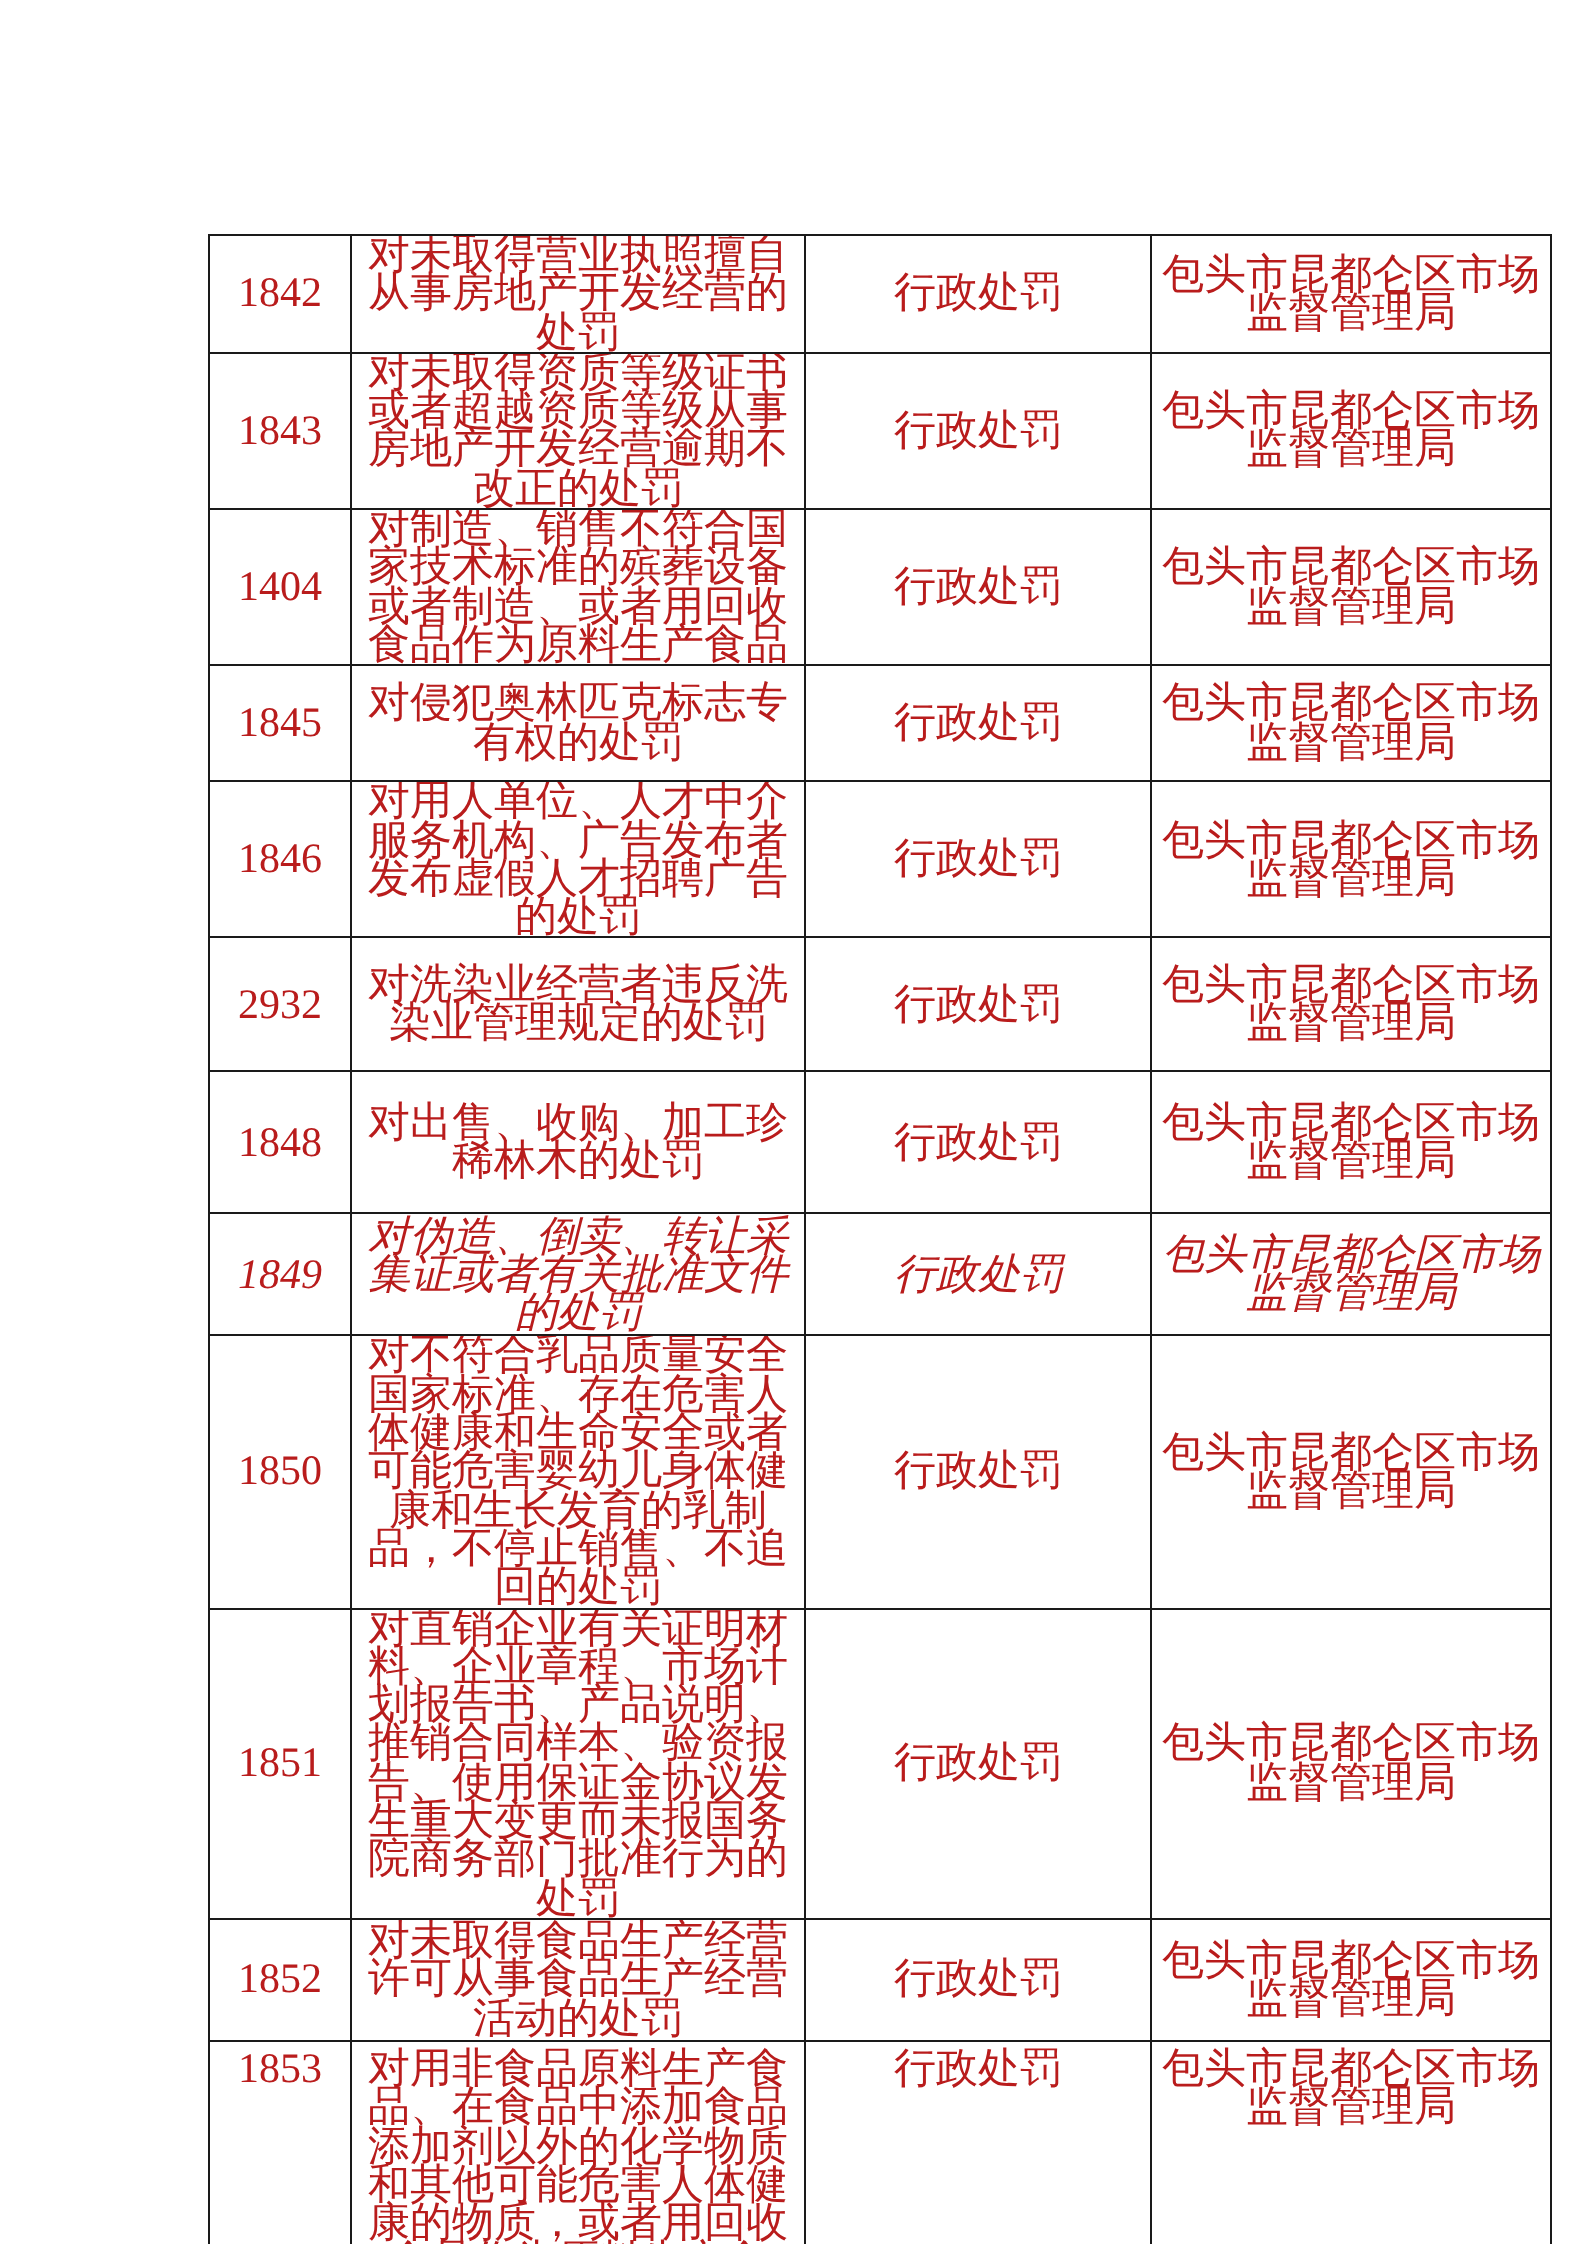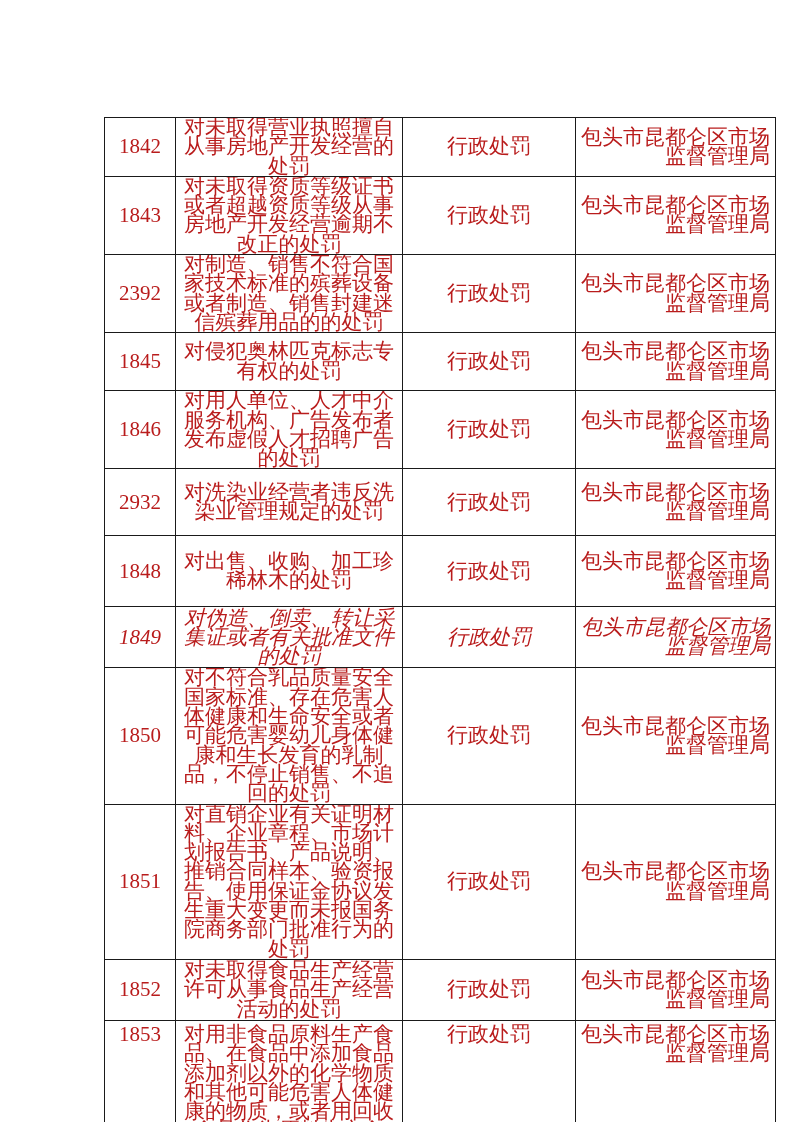--- a/index.html
+++ b/index.html
@@ -34,21 +34,21 @@
   td {
     border: 1px solid #1a1a1a;
     text-align: center;
     vertical-align: middle;
     padding: 0;
     overflow: hidden;
   }
   td.no   { padding: 0 2px; }
   td.desc { padding: 0 2px; }
   td.type { padding: 0 2px; white-space: nowrap; }
-  td.auth { padding: 0 5px; text-align: right; }
+  td.auth { padding: 0 5px; }
   
   tr:nth-child(1)  { height: 55px; }
   tr:nth-child(2)  { height: 62px; }
   tr:nth-child(3)  { height: 60px; }
   tr:nth-child(4)  { height: 58px; }
   tr:nth-child(5)  { height: 67px; }
   tr:nth-child(6)  { height: 67px; }
   tr:nth-child(7)  { height: 71px; }
   tr:nth-child(8)  { height: 61px; font-style: italic; }
   tr:nth-child(9)  { height: 107px; }
@@ -80,22 +80,22 @@
         <td class="type">行政处罚</td>
         <td class="auth">包头市昆都仑区市场监督管理局</td>
       </tr>
       <tr>
         <td class="no">1843</td>
         <td class="desc">对未取得资质等级证书或者超越资质等级从事房地产开发经营逾期不改正的处罚</td>
         <td class="type">行政处罚</td>
         <td class="auth">包头市昆都仑区市场监督管理局</td>
       </tr>
       <tr>
-        <td class="no">2392</td>
-        <td class="desc">对制造、销售不符合国家技术标准的殡葬设备或者制造、销售封建迷信殡葬用品的的处罚</td>
+        <td class="no">1404</td>
+        <td class="desc">对制造、销售不符合国家技术标准的殡葬设备或者制造、或者用回收食品作为原料生产食品</td>
         <td class="type">行政处罚</td>
         <td class="auth">包头市昆都仑区市场监督管理局</td>
       </tr>
       <tr>
         <td class="no">1845</td>
         <td class="desc">对侵犯奥林匹克标志专有权的处罚</td>
         <td class="type">行政处罚</td>
         <td class="auth">包头市昆都仑区市场监督管理局</td>
       </tr>
       <tr>

